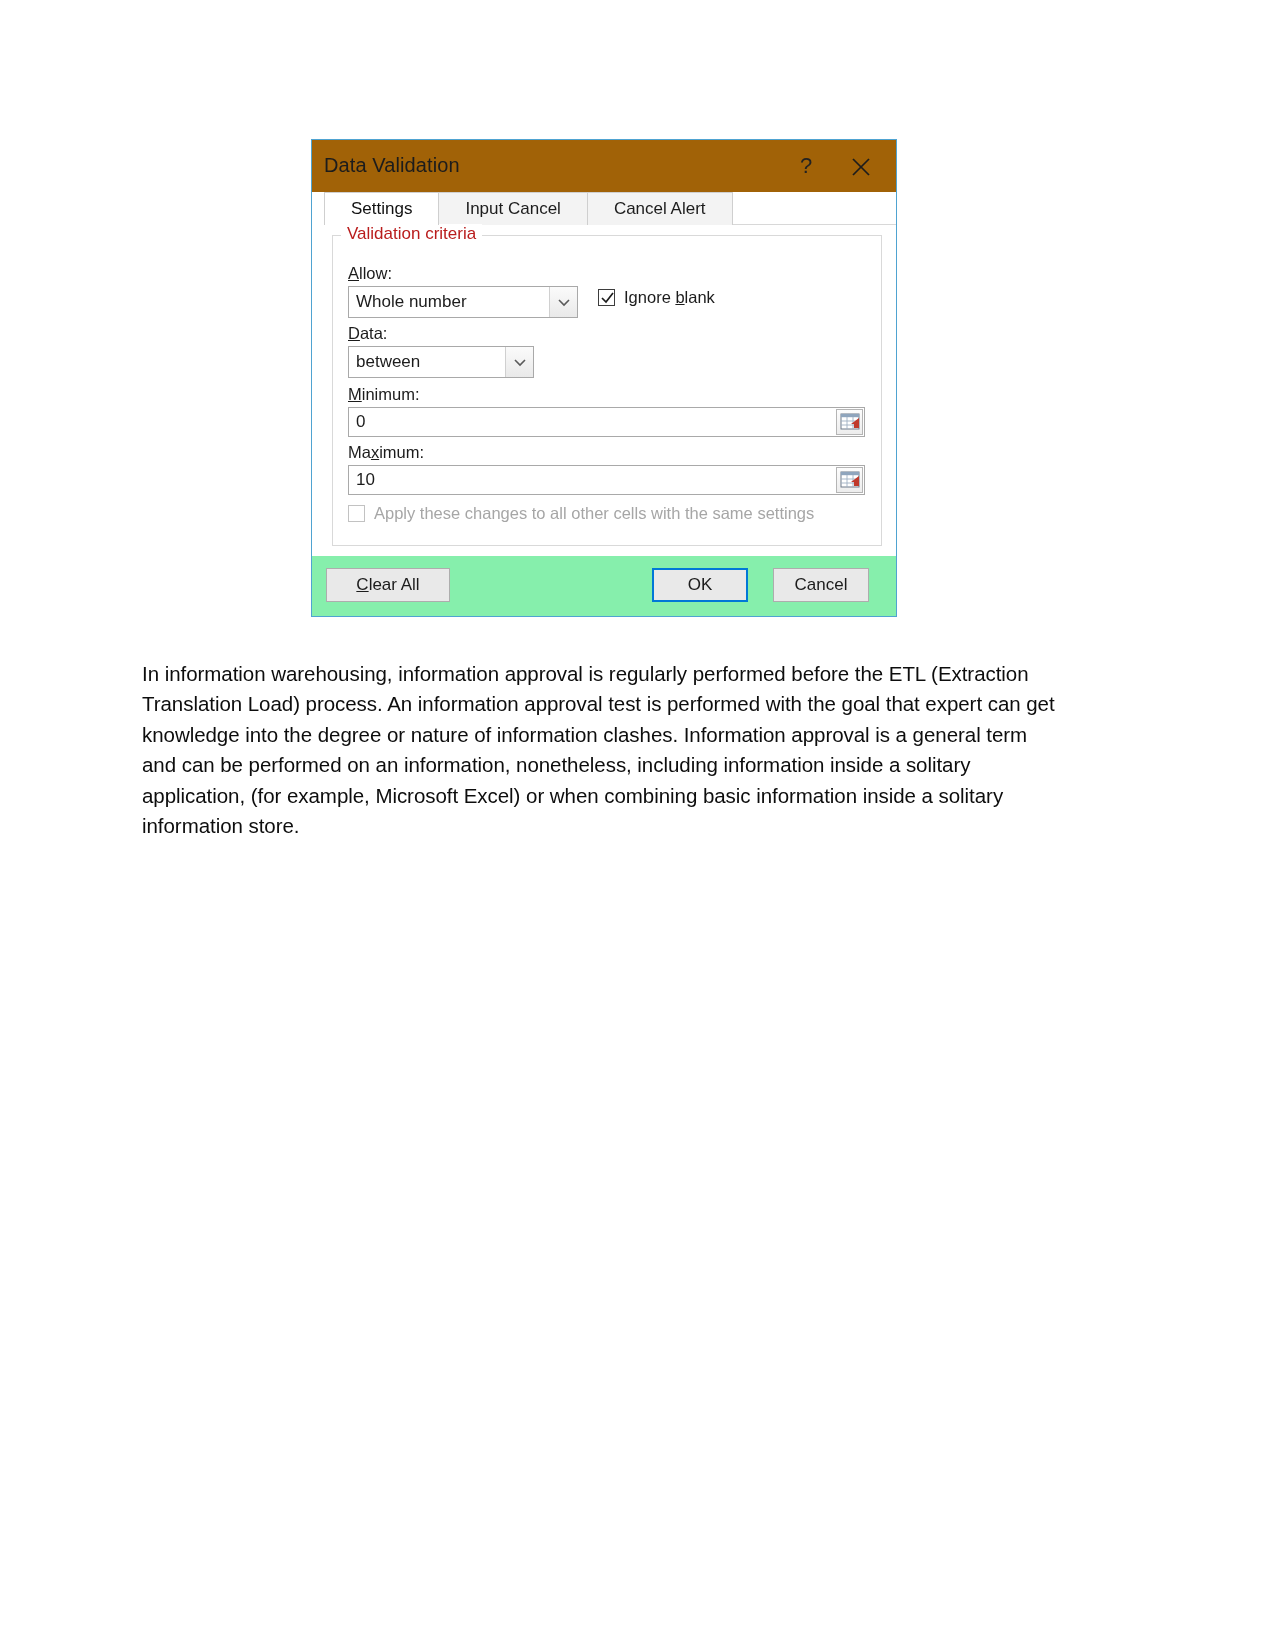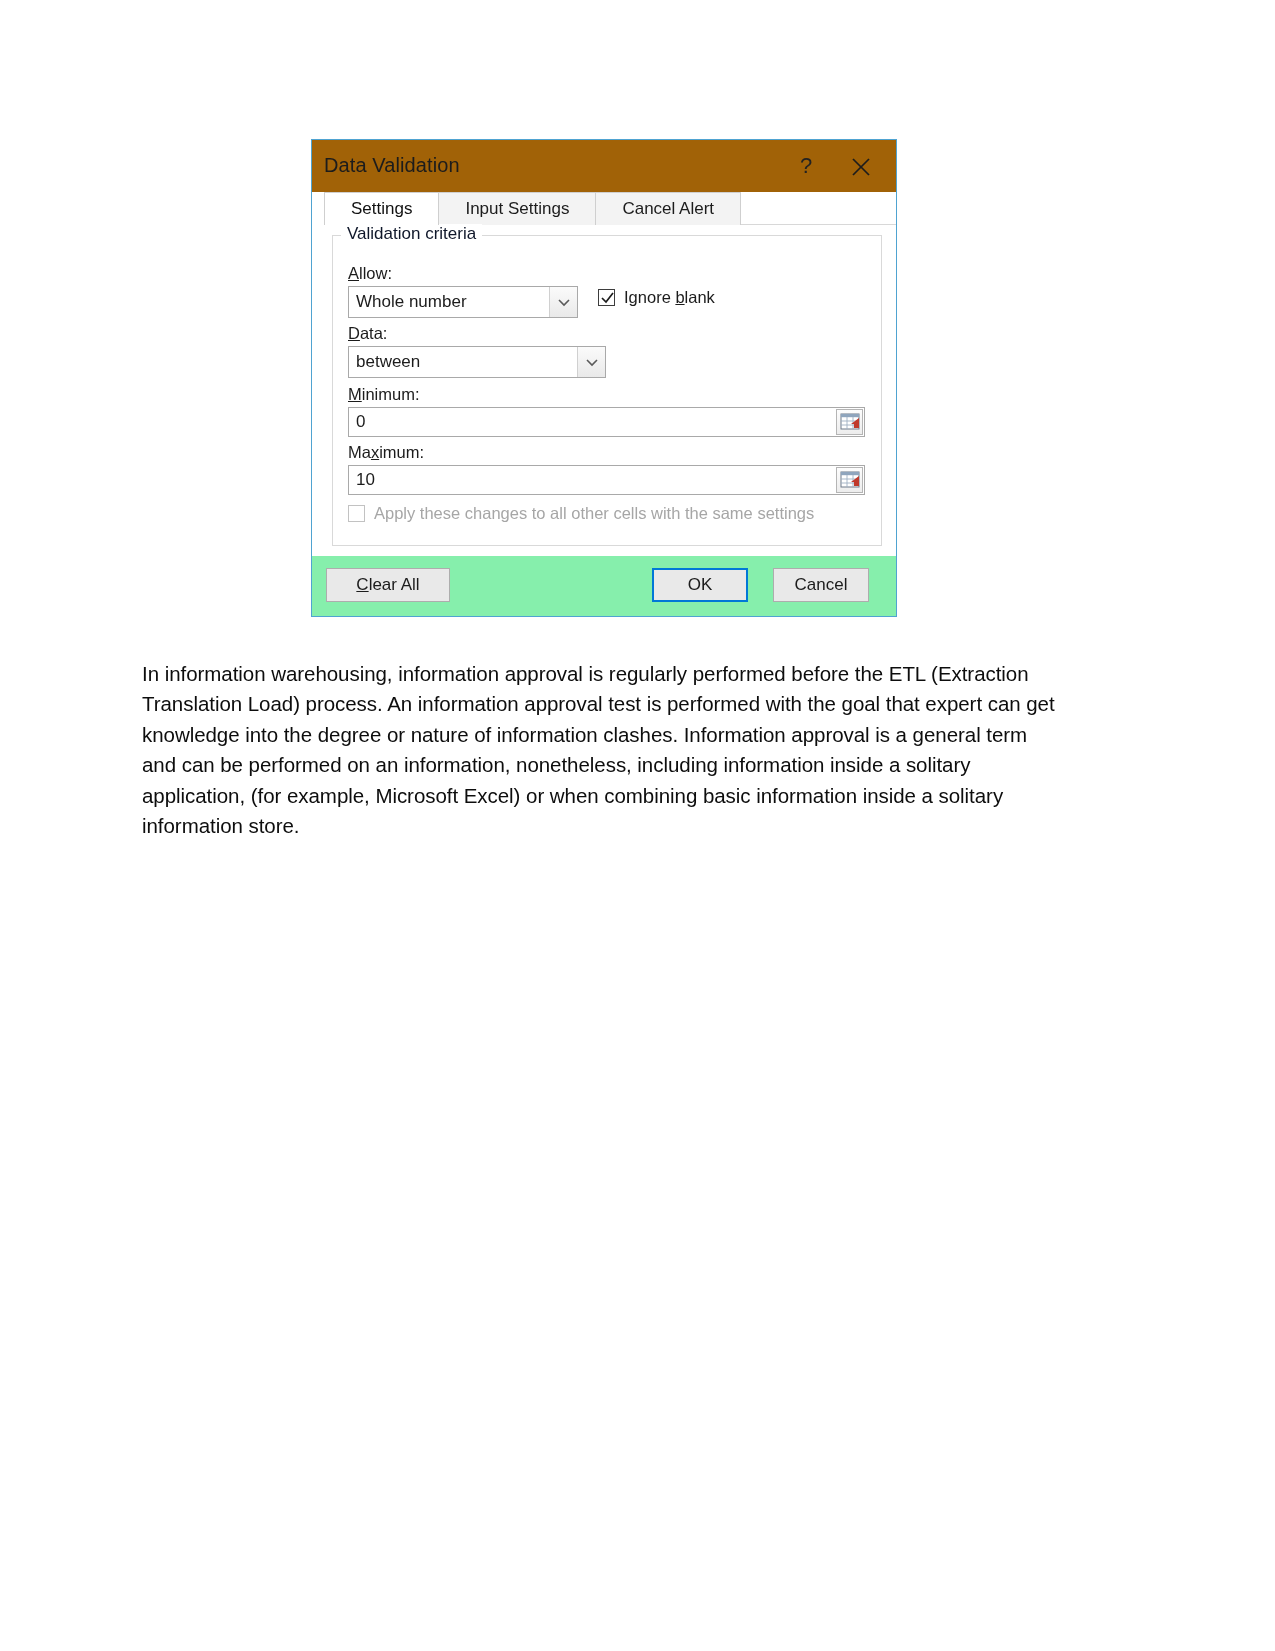--- a/index.html
+++ b/index.html
@@ -78,21 +78,21 @@
     position: absolute; left: 0; top: 85px; right: 0; bottom: 60px;
     background: #ffffff;
   }
   #group {
     position: absolute; left: 20px; top: 10px; right: 14px; bottom: 10px;
     border: 1px solid #d9d9d9;
   }
   #group-legend {
     position: absolute; left: 8px; top: -12px;
     background: #ffffff; padding: 0 6px;
-    font-size: 17px; color: #0f172a;
+    font-size: 17px; color: #b91c1c;
   }
 
   .field-label {
     position: absolute;
     font-size: 16.5px; color: #1c1c1c;
   }
   .field-label u { text-decoration: underline; }
 
   .combo {
     position: absolute;
@@ -191,21 +191,21 @@
 
     <div id="close-btn">
       <svg width="30" height="30" viewBox="0 0 30 30">
         <line x1="7" y1="7" x2="23" y2="23" stroke="#1c1c1c" stroke-width="1.7"></line>
         <line x1="23" y1="7" x2="7" y2="23" stroke="#1c1c1c" stroke-width="1.7"></line>
       </svg>
     </div>
   </div>
 
   <div id="tabstrip">
-    <div class="tab active">Settings</div><div class="tab">Input Settings</div><div class="tab">Cancel Alert</div>
+    <div class="tab active">Settings</div><div class="tab">Input Cancel</div><div class="tab">Cancel Alert</div>
   </div>
 
   <div id="dlg-body">
     <div id="group">
       <div id="group-legend">Validation criteria</div>
 
       <div class="field-label" style="left:15px; top:28px;"><u>A</u>llow:</div>
       <div class="combo" style="left:15px; top:50px; width:230px;">
         <div class="val">Whole number</div>
         <div class="arrow">
@@ -218,21 +218,21 @@
       <div class="cbrow" style="left:265px; top:52px;">
         <div class="cbox">
           <svg width="15" height="16" viewBox="0 0 15 16">
             <polyline points="2,8 6,12 13,3" fill="none" stroke="#1c1c1c" stroke-width="1.7"></polyline>
           </svg>
         </div>
         <div class="cblabel">I<u>g</u>nore <u>b</u>lank</div>
       </div>
 
       <div class="field-label" style="left:15px; top:88px;"><u>D</u>ata:</div>
-      <div class="combo" style="left:15px; top:110px; width:258px;">
+      <div class="combo" style="left:15px; top:110px; width:186px;">
         <div class="val">between</div>
         <div class="arrow">
           <svg width="14" height="10" viewBox="0 0 14 10">
             <polyline points="2,3 7,8 12,3" fill="none" stroke="#5a5a5a" stroke-width="1.6"></polyline>
           </svg>
         </div>
       </div>
 
       <div class="field-label" style="left:15px; top:149px;"><u>M</u>inimum:</div>
       <div class="textbox" style="left:15px; top:171px; width:517px;">

